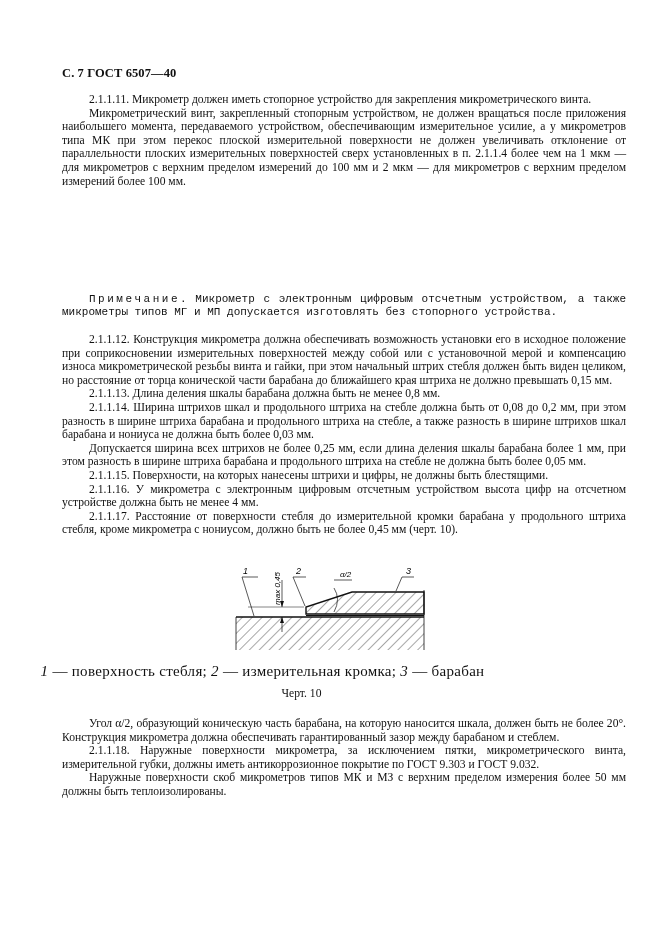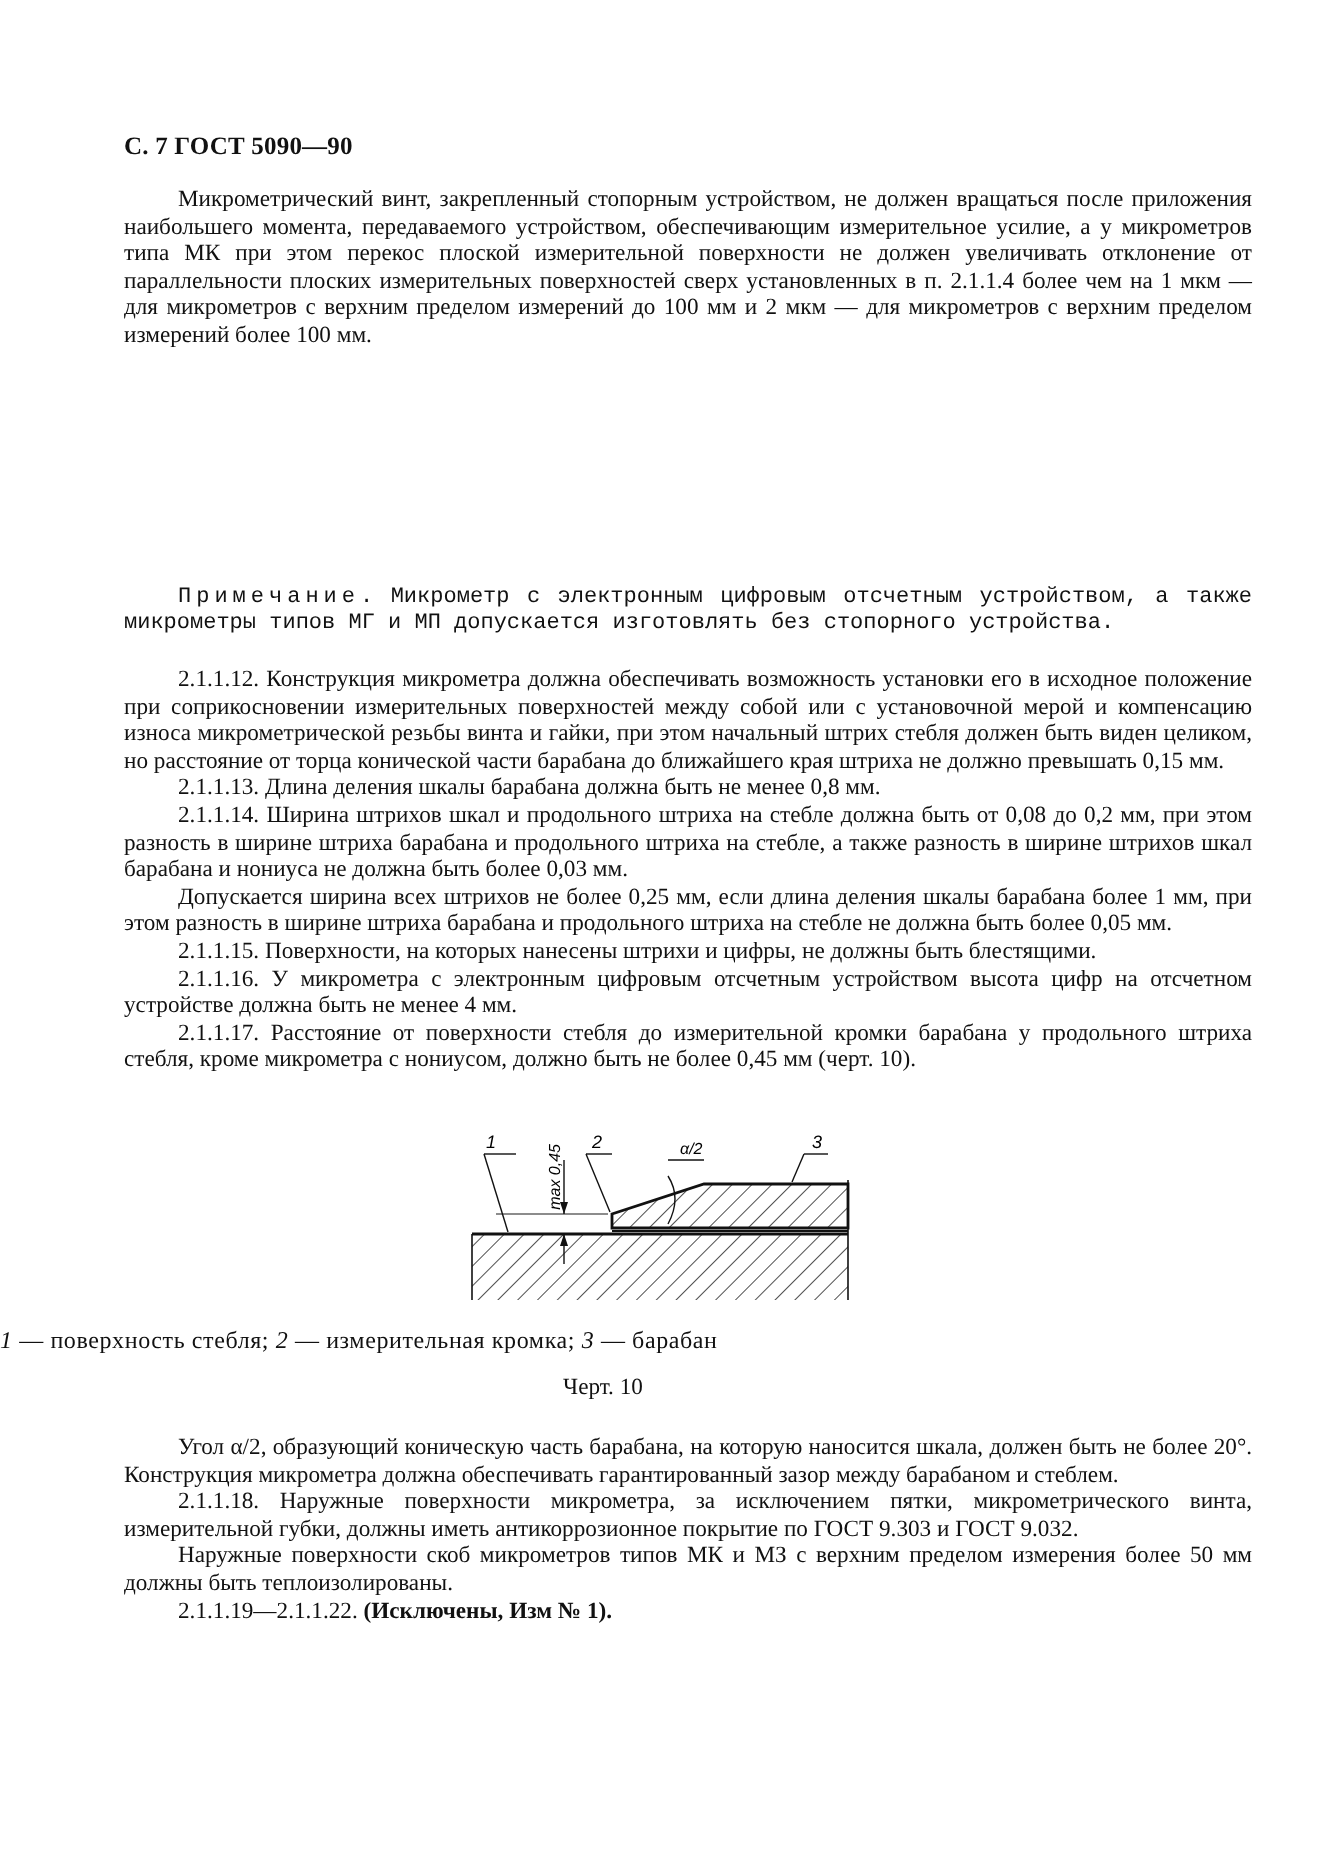--- a/index.html
+++ b/index.html
@@ -5,33 +5,34 @@
   html, body { margin: 0; padding: 0; background: #ffffff; }
   body { width: 661px; height: 936px; position: relative; overflow: hidden;
          font-family: "Liberation Serif", "DejaVu Serif", serif; color: #111; }
   .page { position: absolute; left: 0; top: 0; width: 661px; height: 936px; }
   .header { position: absolute; left: 62px; top: 66px; font-weight: bold; font-size: 12.5px; letter-spacing: 0.1px; }
   .block { position: absolute; left: 62px; width: 564px; font-size: 11.6px; line-height: 13.6px; text-align: justify; }
   .block p { margin: 0; text-indent: 27px; }
   .note { font-size: 11px; line-height: 13px; font-family: Liberation Mono, monospace; }
   .note .spaced { letter-spacing: 2.5px; }
   .figure { position: absolute; left: 200px; top: 560px; width: 260px; height: 110px; }
-  .legend { position: absolute; left: 0; width: 525px; top: 663px; text-align: left; font-size: 12px; letter-spacing: 0.3px; }
+  .legend { position: absolute; left: 0; width: 525px; top: 663px; text-align: center; font-size: 15px; letter-spacing: 0.3px; }
   .caption { position: absolute; left: 0; width: 603px; top: 687px; text-align: center; font-size: 11.6px; }
   .it { font-style: italic; }
   .b { font-weight: bold; }
 </style>
 </head>
 <body>
 
 <div class="page">
 
-  <div class="header">С. 7 ГОСТ 5090—90</div>
+  <div class="header">С. 7 ГОСТ 6507—40</div>
 
   <div class="block" style="top:93px;">
+    <p>2.1.1.11. Микрометр должен иметь стопорное устройство для закрепления микрометрического винта.</p>
     <p>Микрометрический винт, закрепленный стопорным устройством, не должен вращаться после приложения наибольшего момента, передаваемого устройством, обеспечивающим измерительное усилие, а у микрометров типа МК при этом перекос плоской измерительной поверхности не должен увеличивать отклонение от параллельности плоских измерительных поверхностей сверх установленных в п. 2.1.1.4 более чем на 1 мкм — для микрометров с верхним пределом измерений до 100 мм и 2 мкм — для микрометров с верхним пределом измерений более 100 мм.</p>
   </div>
 
   <div class="block note" style="top:293px;">
     <p><span class="spaced">Примечание</span><span>. Микрометр с электронным цифровым отсчетным устройством, а также микрометры типов МГ и МП допускается изготовлять без стопорного устройства.</span></p>
   </div>
 
   <div class="block" style="top:333px;">
     <p>2.1.1.12. Конструкция микрометра должна обеспечивать возможность установки его в исходное положение при соприкосновении измерительных поверхностей между собой или с установочной мерой и компенсацию износа микрометрической резьбы винта и гайки, при этом начальный штрих стебля должен быть виден целиком, но расстояние от торца конической части барабана до ближайшего края штриха не должно превышать 0,15 мм.</p>
     <p>2.1.1.13. Длина деления шкалы барабана должна быть не менее 0,8 мм.</p>
@@ -86,16 +87,15 @@
   <div class="legend">
     <span class="it">1</span><span> — поверхность стебля; </span><span class="it">2</span><span> — измерительная кромка; </span><span class="it">3</span><span> — барабан</span>
   </div>
 
   <div class="caption">Черт. 10</div>
 
   <div class="block" style="top:717px;">
     <p>Угол α/2, образующий коническую часть барабана, на которую наносится шкала, должен быть не более 20°. Конструкция микрометра должна обеспечивать гарантированный зазор между барабаном и стеблем.</p>
     <p>2.1.1.18. Наружные поверхности микрометра, за исключением пятки, микрометрического винта, измерительной губки, должны иметь антикоррозионное покрытие по ГОСТ 9.303 и ГОСТ 9.032.</p>
     <p>Наружные поверхности скоб микрометров типов МК и МЗ с верхним пределом измерения более 50 мм должны быть теплоизолированы.</p>
-    <p><span>2.1.1.19—2.1.1.22. </span><span class="b">(Исключены, Изм № 1).</span></p>
   </div>
 
 </div>
 
 </body></html>

